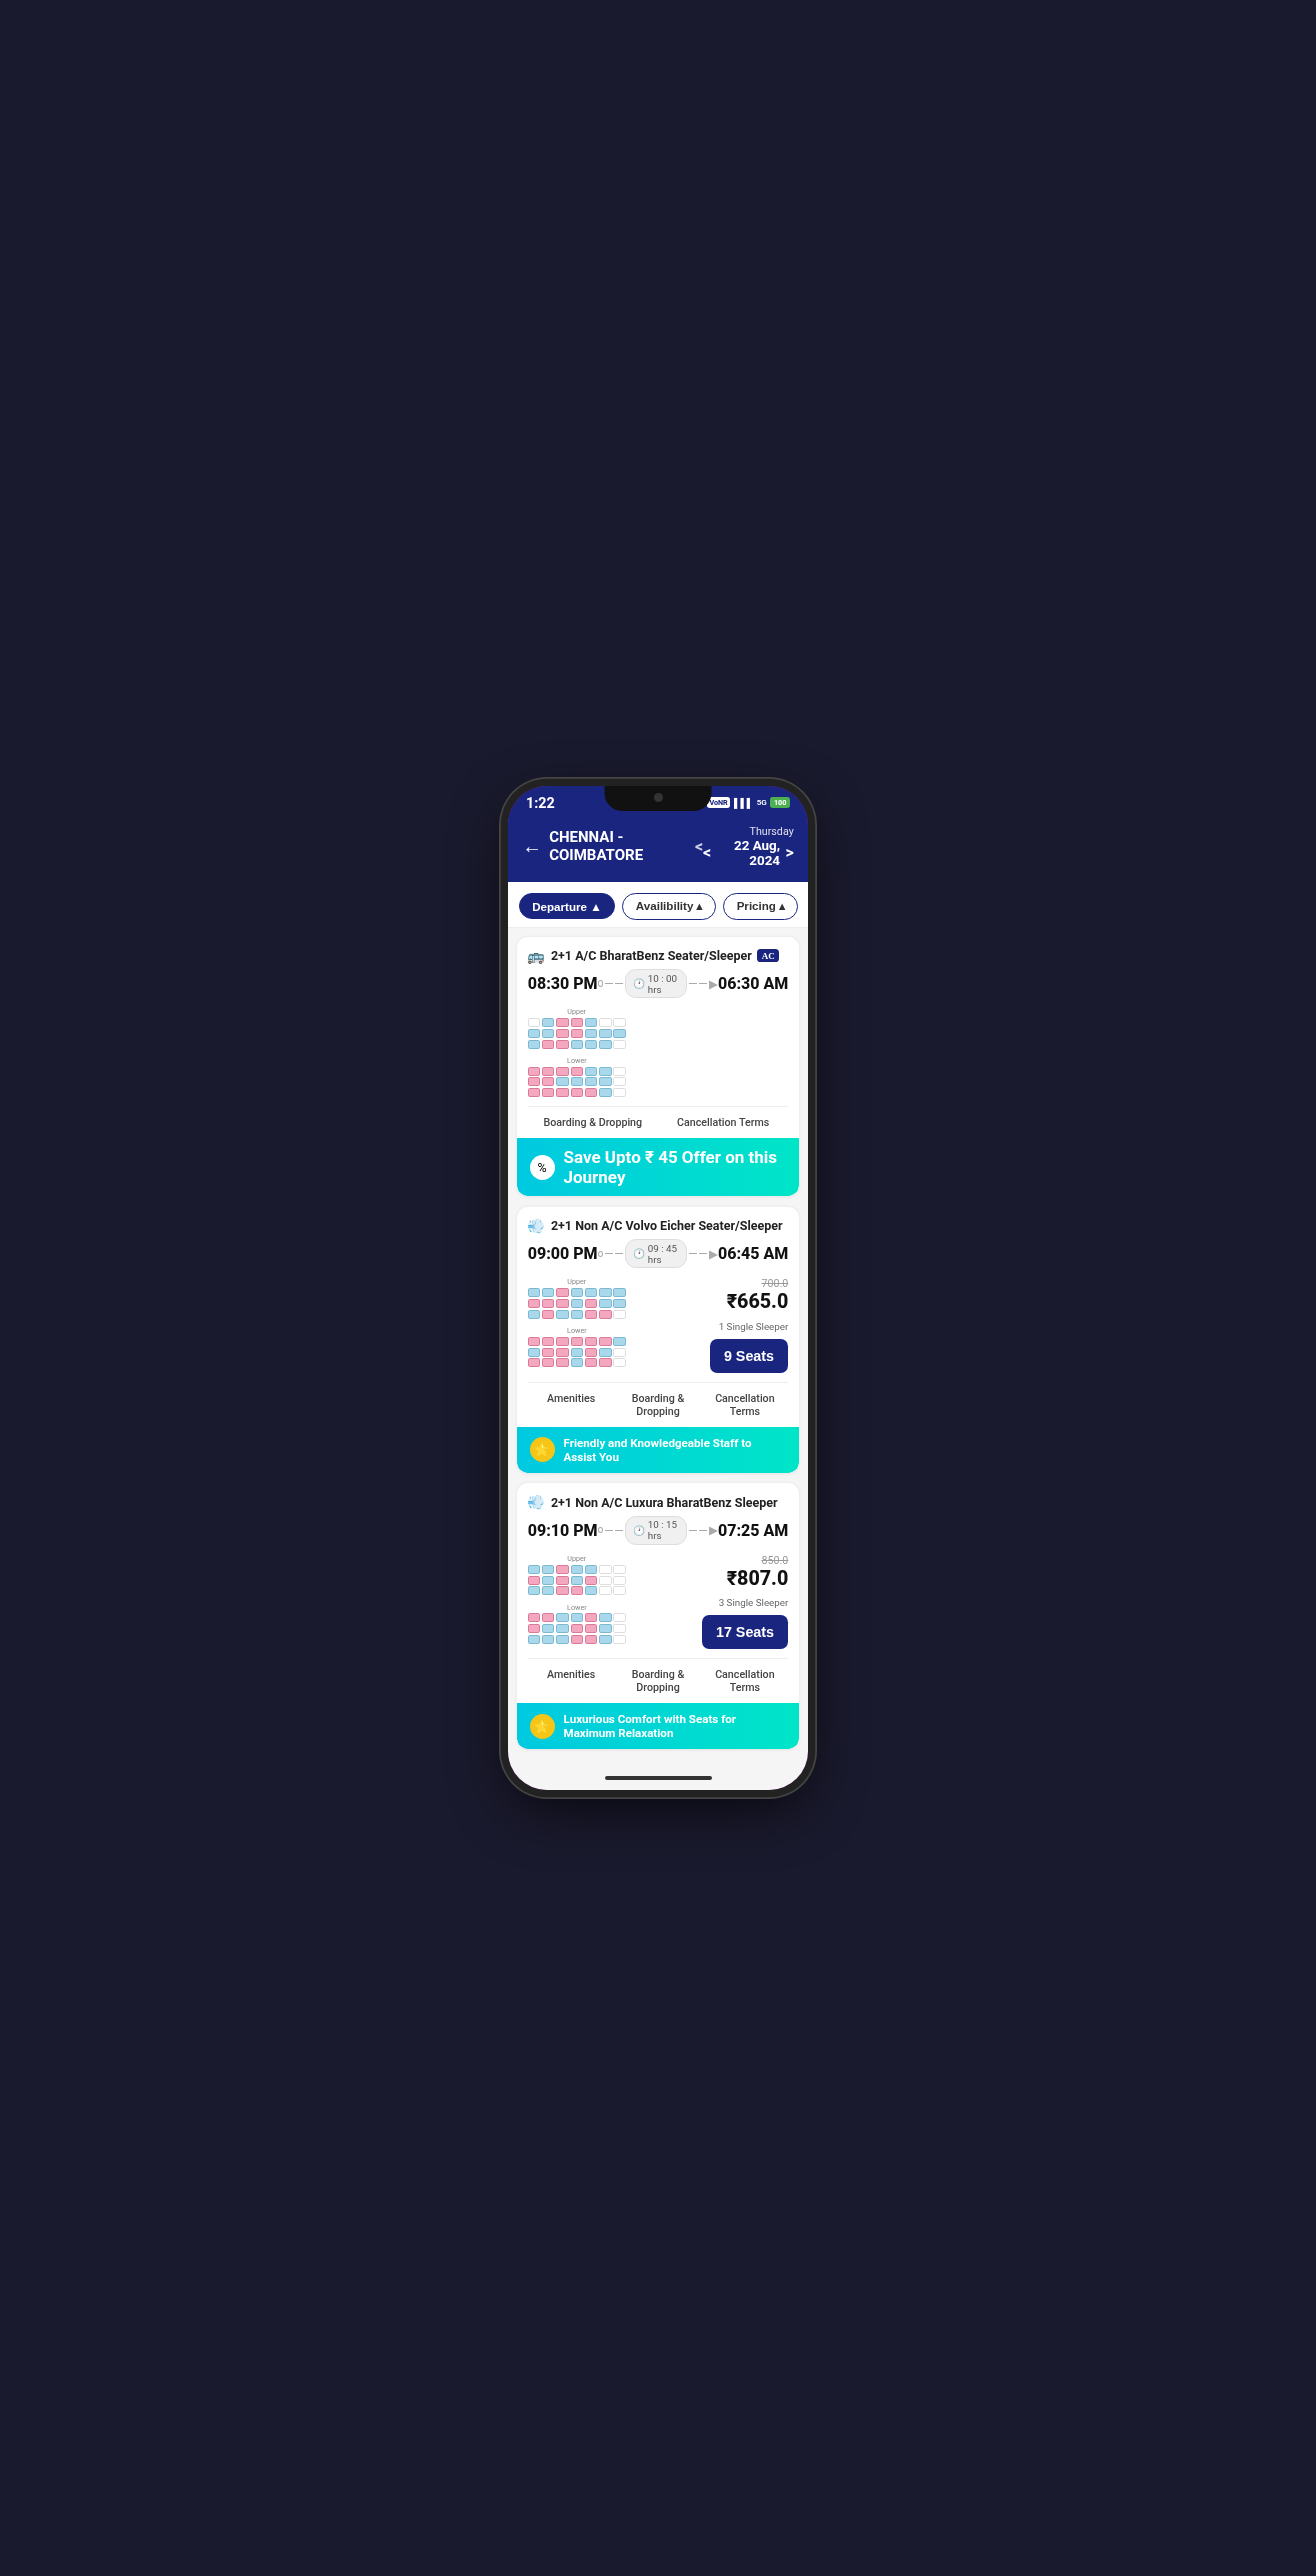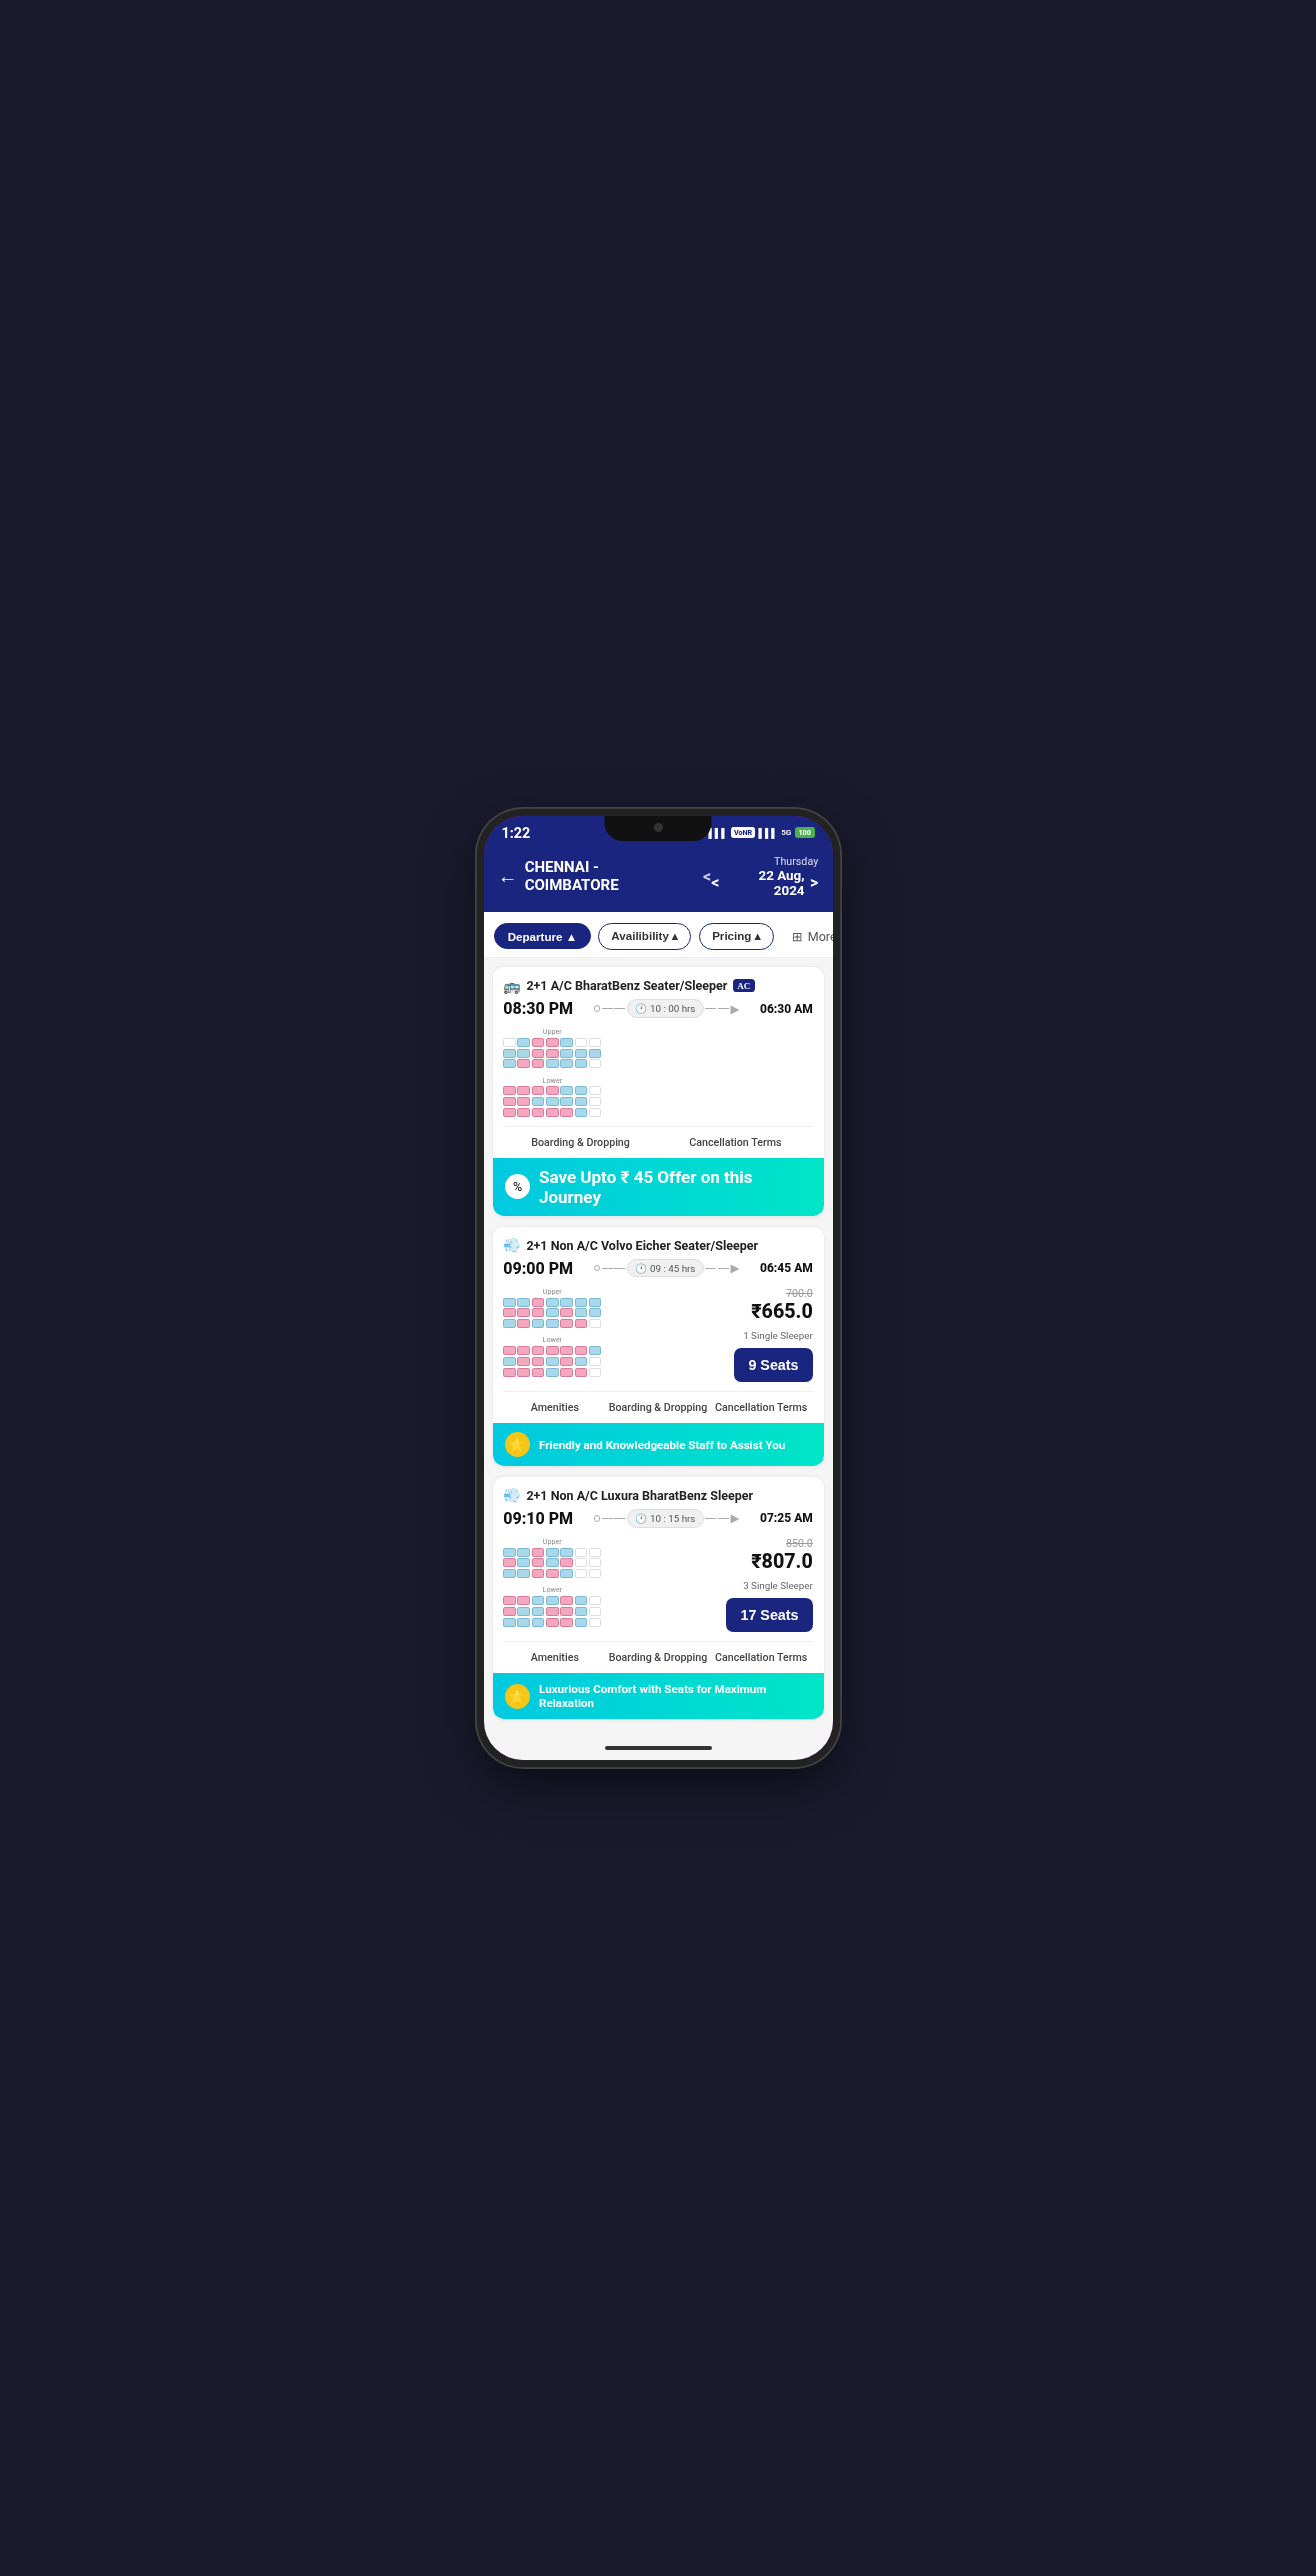--- a/index.html
+++ b/index.html
@@ -5,21 +5,21 @@
     * { margin: 0; padding: 0; box-sizing: border-box; }
     body {
       background: #1a1a2e;
       display: flex;
       justify-content: center;
       align-items: center;
       min-height: 100vh;
       font-family: -apple-system, BlinkMacSystemFont, 'Segoe UI', Roboto, sans-serif;
     }
     .phone-frame {
-      width: 349px;
+      width: 300px;
       min-height: 680px;
       background: #a21caf;
       border-radius: 39px;
       overflow: hidden;
       box-shadow: 0 0 0 7.2px #222, 0 0 0 9px #444, 0 18px 54px rgba(0,0,0,0.7);
       position: relative;
     }
     .status-bar {
       background: #1a2580;
       color: #fff;
@@ -222,21 +222,21 @@
       color: #555;
       display: flex;
       align-items: center;
       gap: 2.7px;
     }
     .arrow-right {
       font-size: 11.6px;
       color: #aaa;
     }
     .arr-time {
-      font-size: 12px;
+      font-size: 16px;
       font-weight: 800;
       color: #111;
     }
     .main-row {
       display: flex;
       align-items: flex-start;
       gap: 7.2px;
       margin-bottom: 9px;
     }
     .seat-map-wrapper {

